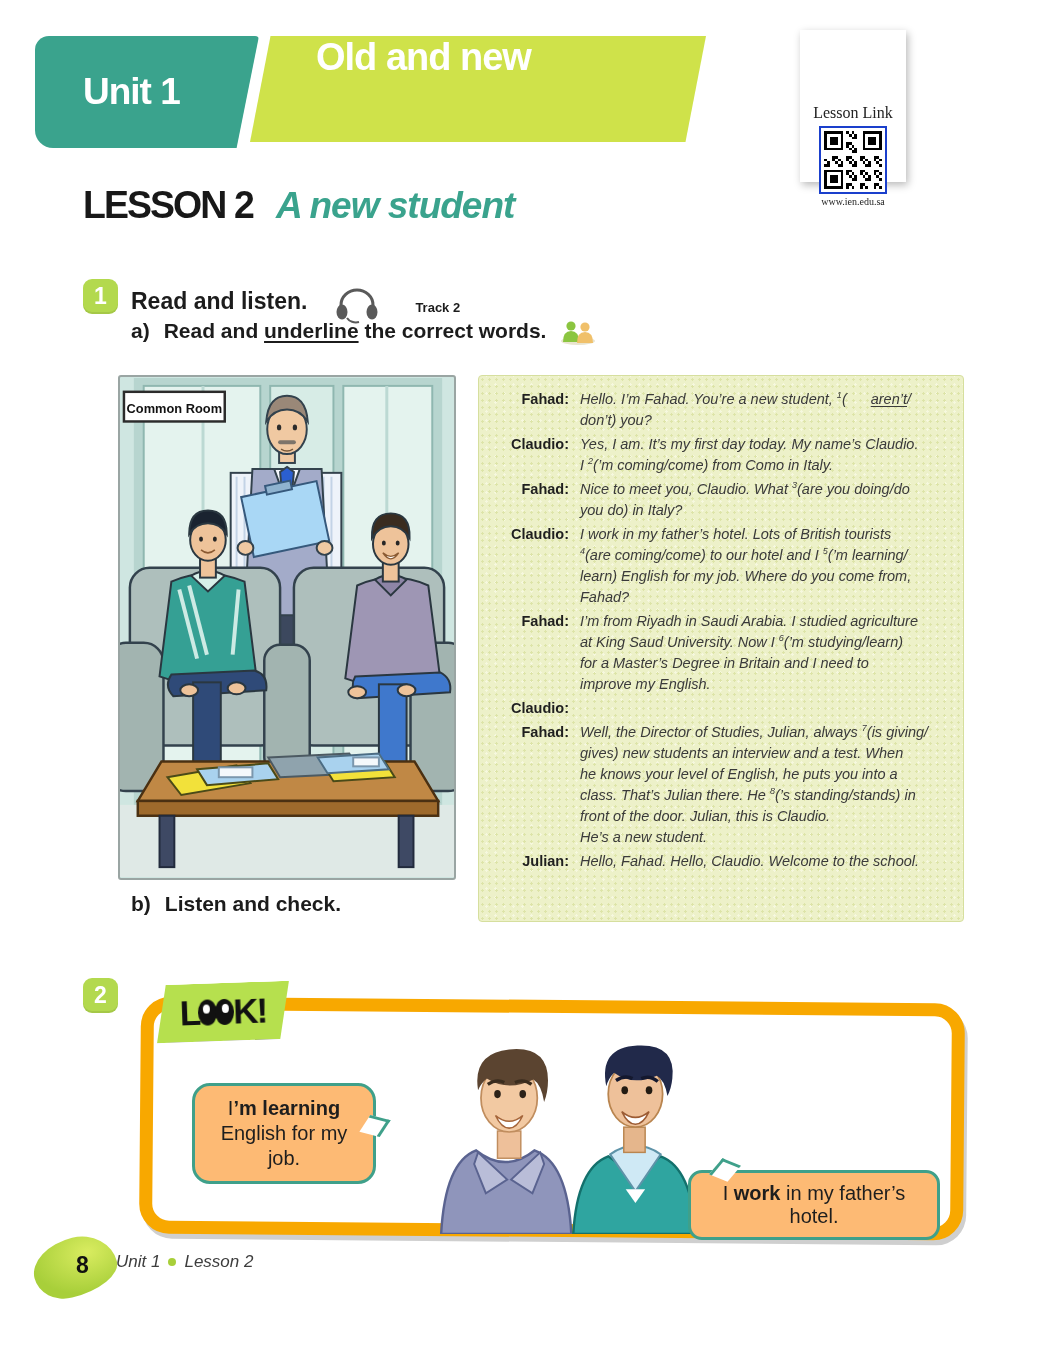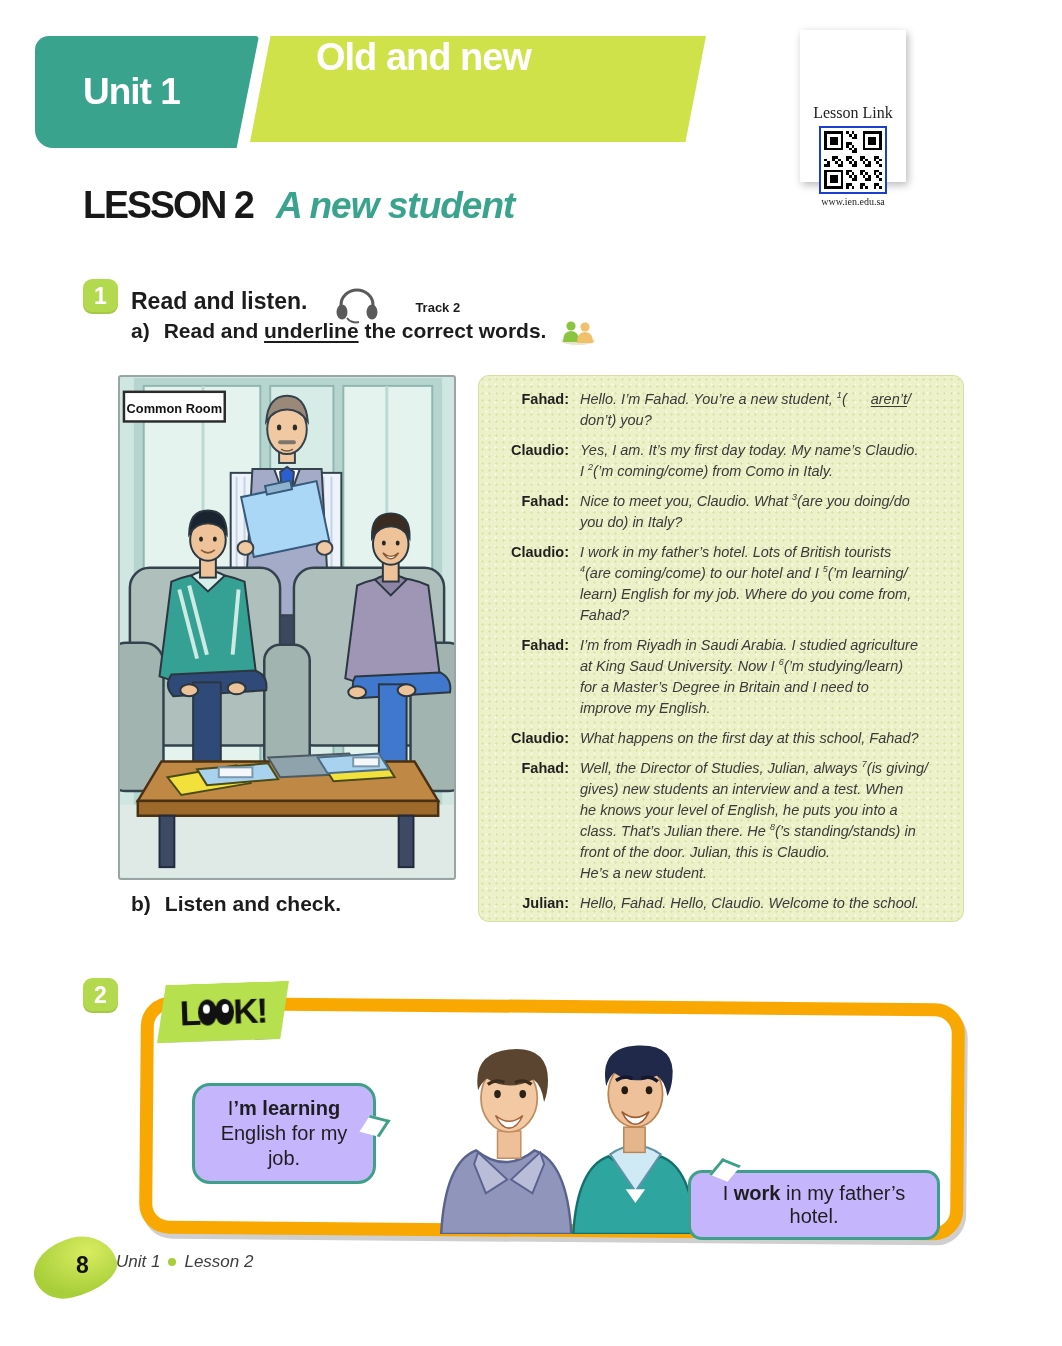--- a/index.html
+++ b/index.html
@@ -50,22 +50,22 @@
   
   .illustration { position:absolute; left:118px; top:375px; width:338px; height:505px;
     border-radius:3px; overflow:hidden; border:2px solid #9aa5a3; background:#cfe6e1; }
   .illustration svg { display:block; width:100%; height:100%; }
 
   
   .dialogue-box { position:absolute; left:478px; top:375px; width:486px; height:547px;
     background:var(--dialogue_bg,#edf1c9);
     background-image:radial-gradient(#dde4a8 1px, transparent 1.2px), radial-gradient(#f6f8df 1px, transparent 1.2px);
     background-size:7px 7px, 9px 9px; background-position:0 0, 3px 4px;
-    border:1px solid #d6df9e; border-radius:11px;
-    padding:13px 14px 10px 12px; display:flex; flex-direction:column; gap:9px; }
+    border:1px solid #d6df9e; border-radius:4px;
+    padding:13px 14px 10px 12px; display:flex; flex-direction:column; gap:3px; }
   .dlg-row { display:grid; grid-template-columns:78px 1fr; column-gap:11px; }
   .dlg-speaker { font-weight:bold; font-size:14.5px; color:#1f1f1f; text-align:right; line-height:1.45; }
   .dlg-text { font-style:italic; font-size:14.5px; color:#3a3a3a; line-height:1.45; }
   .dlg-text sup { font-size:9px; font-style:italic; }
   .dlg-text u { text-underline-offset:2px;margin-left:24px; }
 
   
   .look-box { position:absolute; left:140px; top:1000px; width:824px; height:237px;
     border:13px solid var(--orange,#f8a800); border-radius:30px; background:#fff;
     transform:rotate(.5deg); box-shadow:3px 5px 0 #cfcfcf; }
@@ -75,21 +75,21 @@
     transform:rotate(-2deg); z-index:3;
     display:flex; align-items:center; justify-content:center; }
   .look-label .look-text { font-size:35px; font-weight:900; color:#111; letter-spacing:-2px; display:flex; align-items:center; }
   .eye { display:inline-block; width:19px; height:26px; background:#111; border-radius:50%; position:relative; margin:0 -1px; }
   .eye::after { content:""; position:absolute; left:5px; top:5px; width:7px; height:9px; background:#fff; border-radius:50%; }
   .eye + .eye::after { left:7px; }
 
   .look-characters { position:absolute; left:372px; top:1030px; width:352px; height:204px; z-index:2; }
   .look-characters svg { width:100%; height:100%; display:block; }
 
-  .speech-bubble { position:absolute; background:#c4b5fd; border:3px solid var(--bubble_border,#3fa08a);
+  .speech-bubble { position:absolute; background:#fdba74; border:3px solid var(--bubble_border,#3fa08a);
     z-index:4; color:#1e1e1e; text-align:center; }
   #bubble1 { left:192px; top:1083px; width:184px; border-radius:18px; padding:10px 8px; font-size:20px; line-height:1.25; }
   #bubble1 .tail { position:absolute; right:-12px; top:30px; width:20px; height:20px; background:#fff;
     border-right:3px solid var(--bubble_border,#3fa08a); border-top:3px solid var(--bubble_border,#3fa08a);
     transform:rotate(33deg) skewY(-18deg); }
   #bubble2 { left:688px; top:1170px; width:252px; border-radius:14px; padding:9px 16px; font-size:20px; }
   #bubble2 .tail { position:absolute; left:24px; top:-13px; width:20px; height:20px; background:#fff;
     border-left:3px solid var(--bubble_border,#3fa08a); border-top:3px solid var(--bubble_border,#3fa08a);
     transform:rotate(22deg) skewX(-18deg); }
 
@@ -389,21 +389,20 @@
       <div class="dlg-row">
         <div class="dlg-speaker">Claudio:</div>
         <div class="dlg-text">I work in my father’s hotel. Lots of British tourists<br><sup>4</sup>(are coming/come) to our hotel and I <sup>5</sup>(’m learning/<br>learn) English for my job. Where do you come from,<br>Fahad?</div>
       </div>
       <div class="dlg-row">
         <div class="dlg-speaker">Fahad:</div>
         <div class="dlg-text">I’m from Riyadh in Saudi Arabia. I studied agriculture<br>at King Saud University. Now I <sup>6</sup>(’m studying/learn)<br>for a Master’s Degree in Britain and I need to<br>improve my English.</div>
       </div>
       <div class="dlg-row">
         <div class="dlg-speaker">Claudio:</div>
-        <div class="dlg-text">What happens on the first day at this school, Fahad?</div>
       </div>
       <div class="dlg-row">
         <div class="dlg-speaker">Fahad:</div>
         <div class="dlg-text">Well, the Director of Studies, Julian, always <sup>7</sup>(is giving/<br>gives) new students an interview and a test. When<br>he knows your level of English, he puts you into a<br>class. That’s Julian there. He <sup>8</sup>(’s standing/stands) in<br>front of the door. Julian, this is Claudio.<br>He’s a new student.</div>
       </div>
       <div class="dlg-row">
         <div class="dlg-speaker">Julian:</div>
         <div class="dlg-text">Hello, Fahad. Hello, Claudio. Welcome to the school.</div>
       </div>
     </div>

